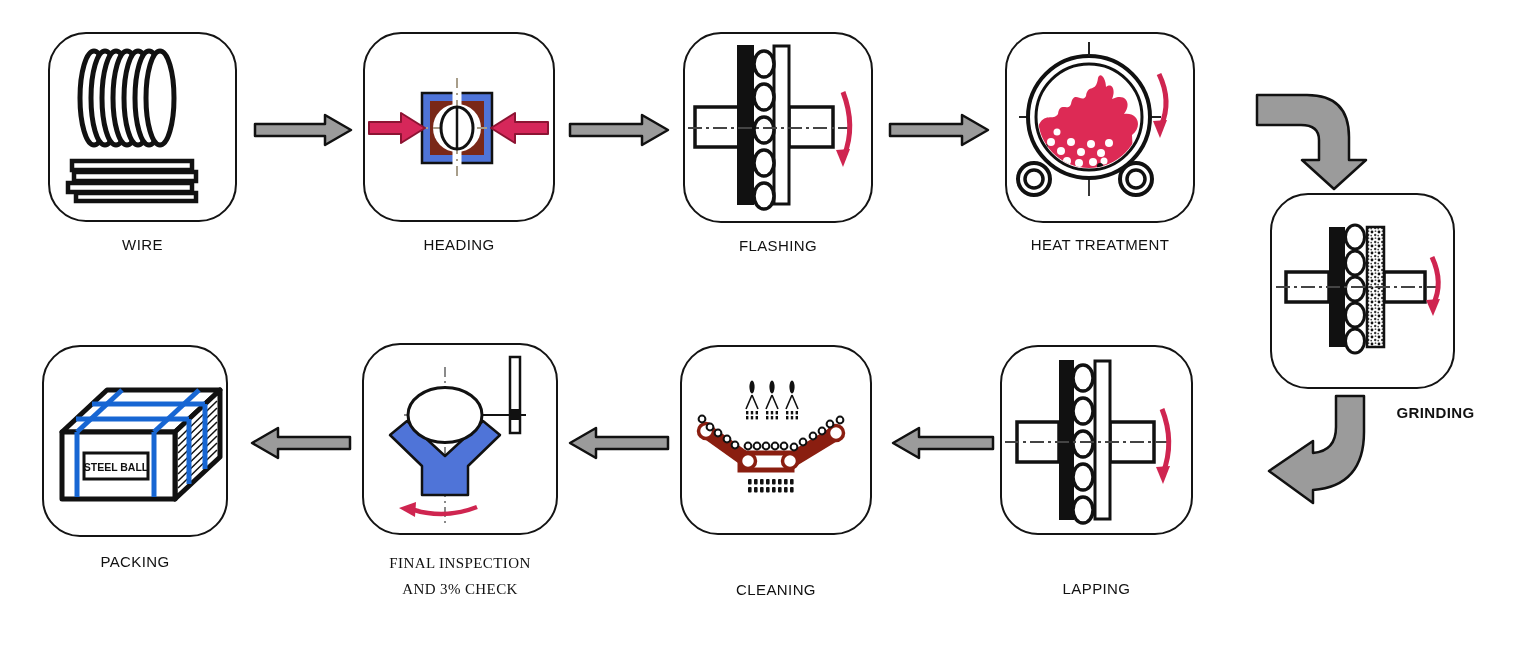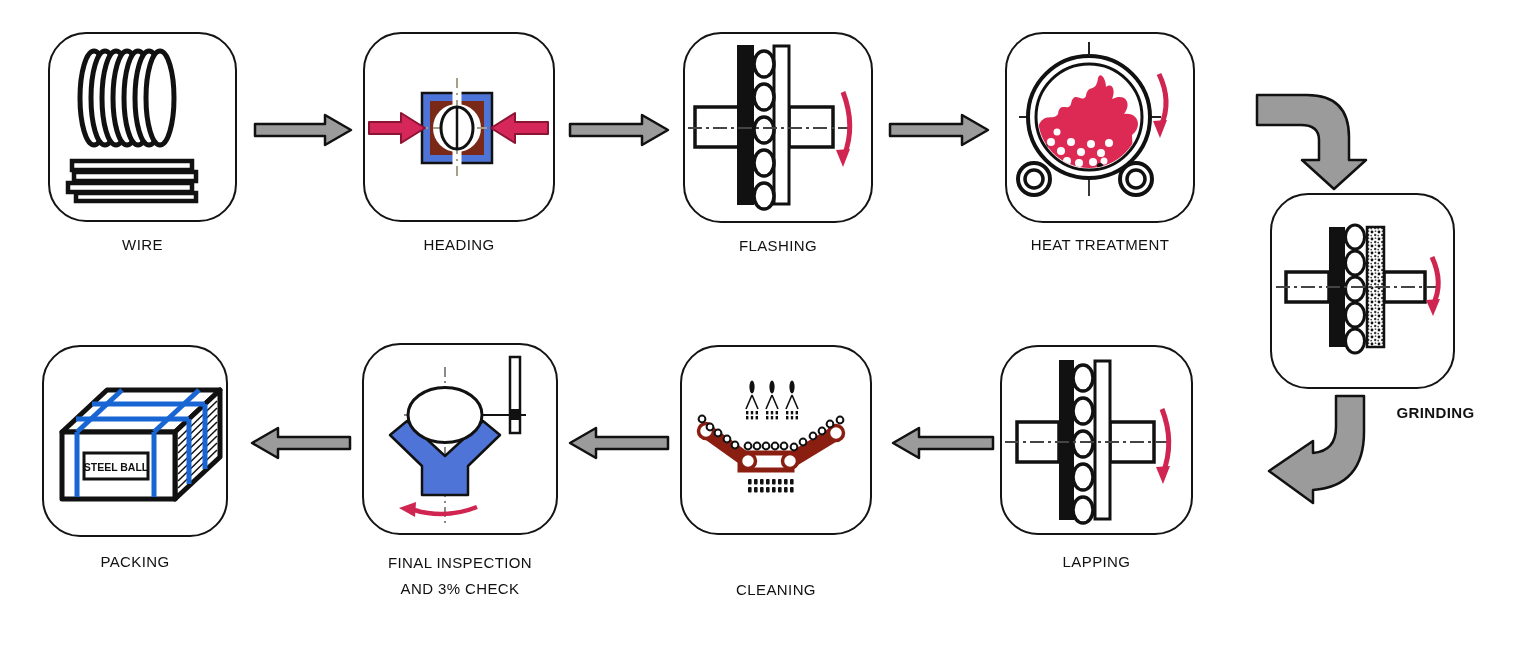--- a/index.html
+++ b/index.html
@@ -11,41 +11,41 @@
   .step-box{
     position:absolute;background:#ffffff;border:2.5px solid #141414;border-radius:38px;
     box-sizing:border-box;
     padding-left:40px;
   }
   .step-box svg{position:absolute;left:0;top:0;}
   .step-label{
     position:absolute;font-size:15px;color:#111111;letter-spacing:0.4px;
     text-align:center;white-space:nowrap;
   }
-  .two-line{line-height:26px;white-space:normal;}
+  .two-line{line-height:26px;white-space:normal;font-family:Liberation Serif, serif;}
   
   #box-wire{left:48px;top:32px;width:189px;height:190px;}
   #box-heading{left:363px;top:32px;width:192px;height:190px;}
   #box-flashing{left:683px;top:32px;width:190px;height:191px;}
   #box-heat{left:1005px;top:32px;width:190px;height:191px;}
   #box-grinding{left:1270px;top:193px;width:185px;height:196px;}
   #box-packing{left:42px;top:345px;width:186px;height:192px;}
   #box-final{left:362px;top:343px;width:196px;height:192px;}
   #box-cleaning{left:680px;top:345px;width:192px;height:190px;}
   #box-lapping{left:1000px;top:345px;width:193px;height:190px;}
   
   #lbl-wire{left:48px;top:236px;width:189px;}
   #lbl-heading{left:363px;top:236px;width:192px;}
   #lbl-flashing{left:683px;top:237px;width:190px;}
   #lbl-heat{left:1005px;top:236px;width:190px;}
   #lbl-grinding{left:1373px;top:404px;width:125px;font-weight:bold;}
   #lbl-packing{left:42px;top:553px;width:186px;}
   #lbl-final{left:342px;top:550px;width:236px;}
   #lbl-cleaning{left:680px;top:553px;width:192px;margin-top:28px;}
-  #lbl-lapping{left:1000px;top:553px;width:193px;}
+  #lbl-lapping{left:1000px;top:580px;width:193px;}
 </style>
 </head>
 <body>
 
 <div class="canvas">
 
   <svg class="arrows-layer" viewBox="0 0 1527 661">
     <g fill="#9b9b9b" stroke="#111111" stroke-width="2.5" stroke-linejoin="round">
       <polygon points="255,124 325,124 325,115 351,130 325,145 325,136 255,136"></polygon>
       <polygon points="570,124 642,124 642,115 668,130 642,145 642,136 570,136"></polygon>

